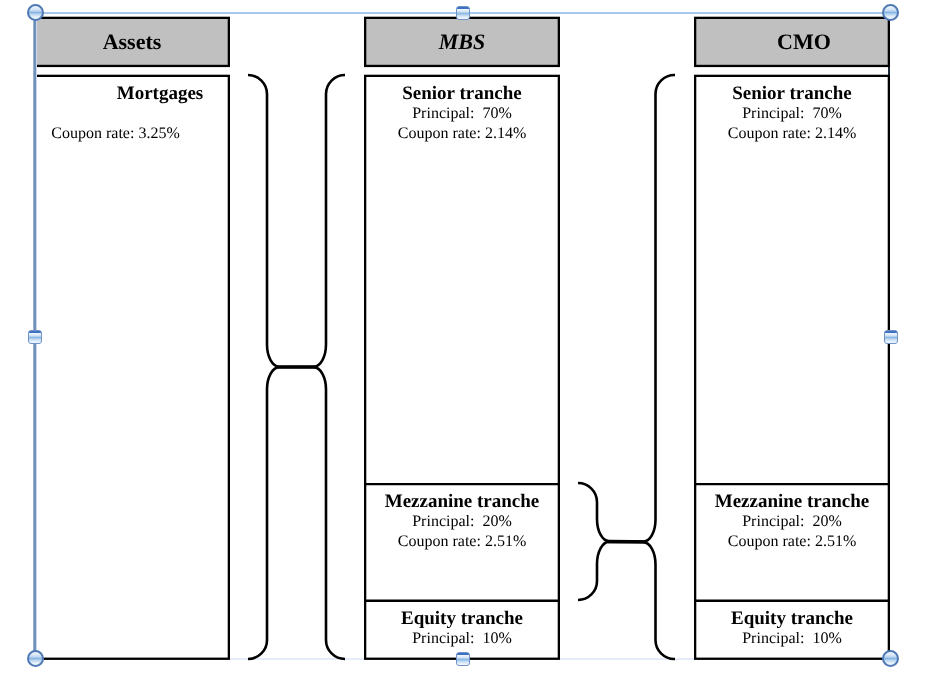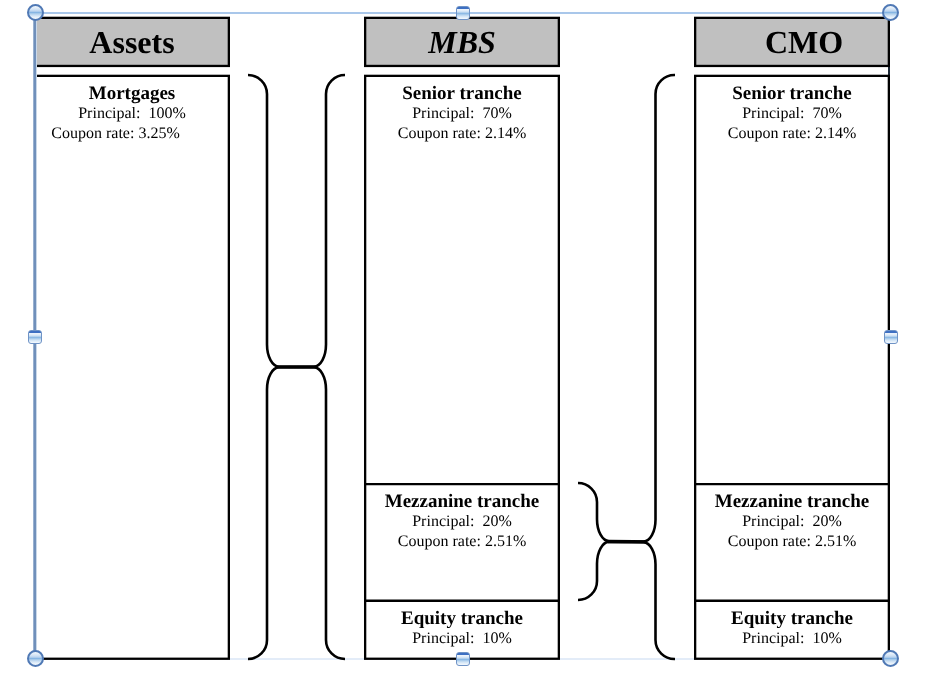--- a/index.html
+++ b/index.html
@@ -8,21 +8,21 @@
        font-family:"Liberation Serif",serif;
        -webkit-font-smoothing:antialiased;text-rendering:geometricPrecision;}
   #stage{position:relative;width:944px;height:684px;}
 
   svg.shape-layer{position:absolute;z-index:2;left:0;top:0;width:944px;height:684px;}
   svg.shape-layer rect.hdr{fill:#c0c0c0;stroke:#000;stroke-width:2.3;}
   svg.shape-layer rect.body{fill:#ffffff;stroke:#000;stroke-width:2.3;}
   svg.shape-layer line.divider{stroke:#000;stroke-width:2.3;}
   .hdr-label{position:absolute;z-index:4;text-align:center;font-weight:bold;
              transform:translateZ(0);
-             font-size:32px;line-height:32px;color:#000;white-space:pre;}
+             font-size:22px;line-height:32px;color:#000;white-space:pre;}
 
 
   .seg-title{position:absolute;z-index:4;text-align:center;font-weight:bold;
              transform:translateZ(0);
              font-size:19px;line-height:19px;color:#000;white-space:pre;}
   .seg-line{position:absolute;z-index:4;text-align:center;transform:translateZ(0);font-size:16px;
             line-height:20px;color:#000;white-space:pre;}
 
   svg.brace-svg{position:absolute;z-index:4;left:0;top:0;width:944px;height:684px;
                 overflow:visible;pointer-events:none;}
@@ -57,22 +57,21 @@
     <line class="divider" x1="364" y1="600.75" x2="560" y2="600.75"></line>
 
     <rect class="hdr" x="695.15" y="17.85" width="193.7" height="48.1"></rect>
     <rect class="body" x="695.15" y="75.85" width="193.7" height="582.9"></rect>
     <line class="divider" x1="694" y1="484.05" x2="890" y2="484.05"></line>
     <line class="divider" x1="694" y1="600.75" x2="890" y2="600.75"></line>
   </svg>
 
   <div class="hdr-label" style="left:34px;top:25.9px;width:196px;">Assets</div>
 
-  <div class="seg-title" style="left:34px;top:83.6px;width:196px;">Mortgages</div>
-  <div class="seg-line" style="left:34px;top:104.2px;width:196px;">Principal:  100%</div>
+  <div class="seg-title" style="left:34px;top:83.6px;width:196px;padding-left:28px;">Mortgages</div>
   <div class="seg-line" style="left:34px;top:124.2px;width:163px;">Coupon rate: 3.25%</div>
 
   <div class="hdr-label" style="left:364px;top:25.9px;width:196px;font-style:italic;">MBS</div>
 
   <div class="seg-title" style="left:364px;top:83.6px;width:196px;">Senior tranche</div>
   <div class="seg-line" style="left:364px;top:104.2px;width:196px;">Principal:  70%</div>
   <div class="seg-line" style="left:364px;top:124.2px;width:196px;">Coupon rate: 2.14%</div>
 
   <div class="seg-title" style="left:364px;top:491.8px;width:196px;">Mezzanine tranche</div>
   <div class="seg-line" style="left:364px;top:512.4px;width:196px;">Principal:  20%</div>

